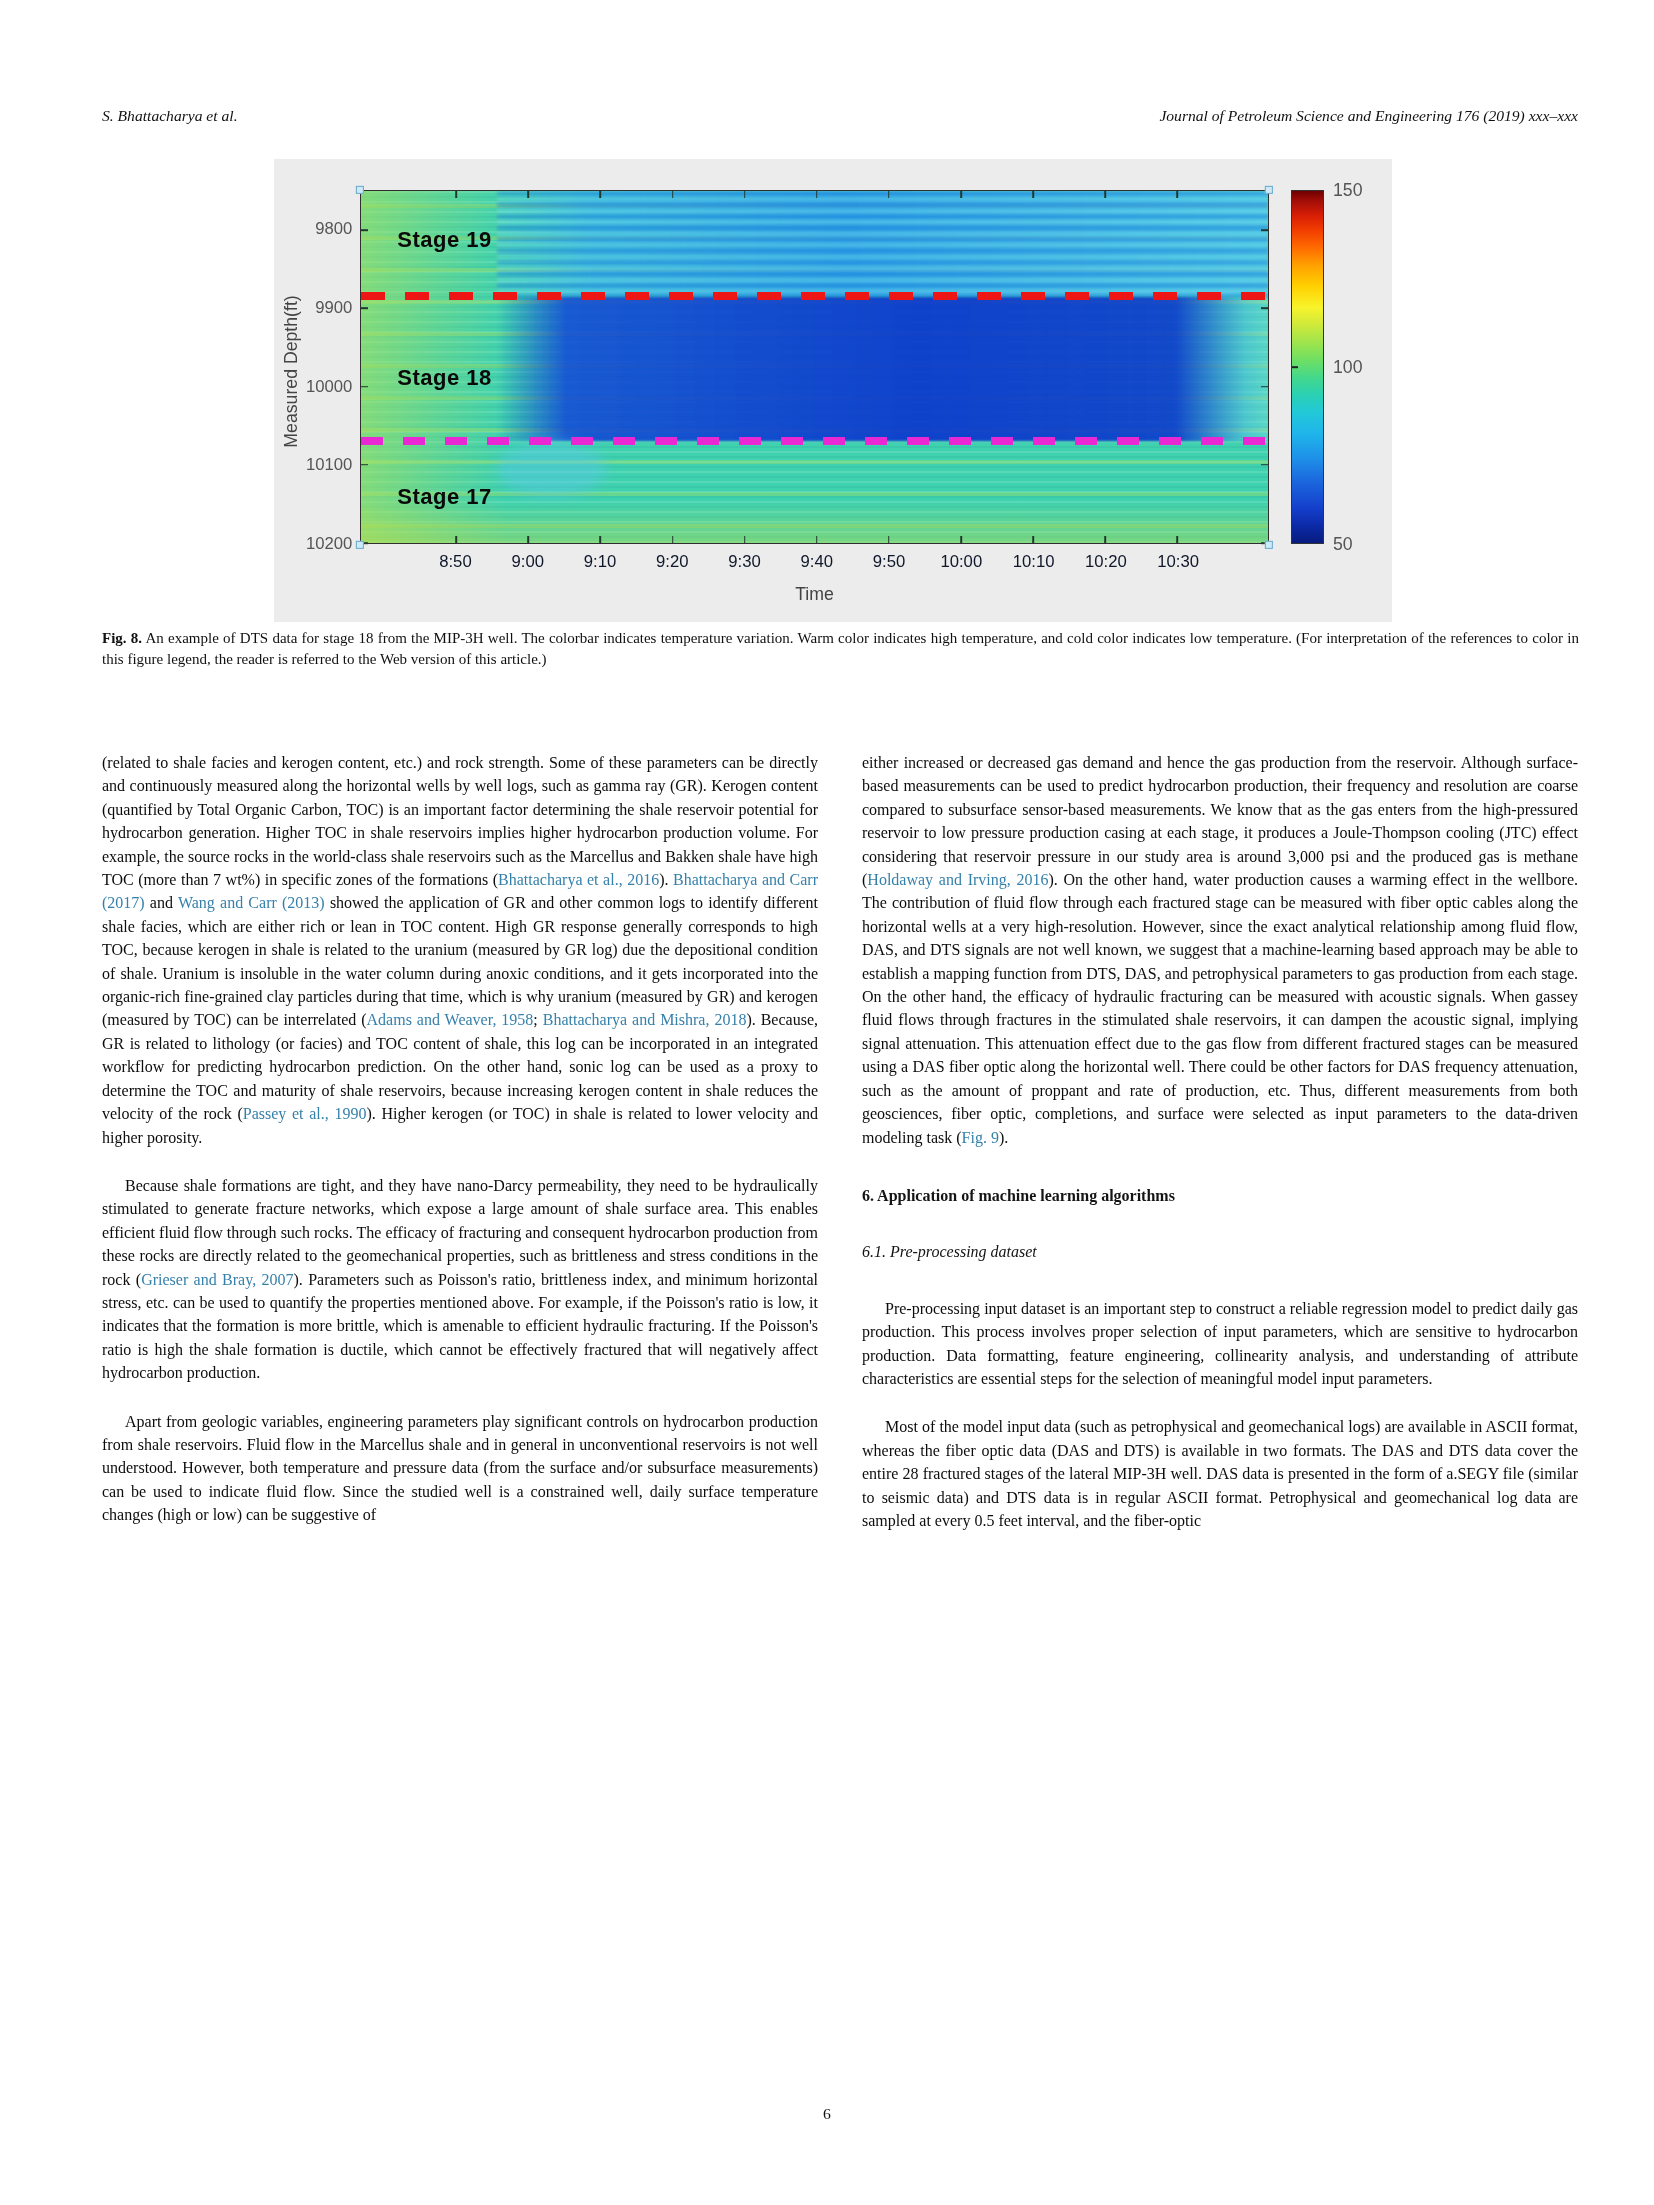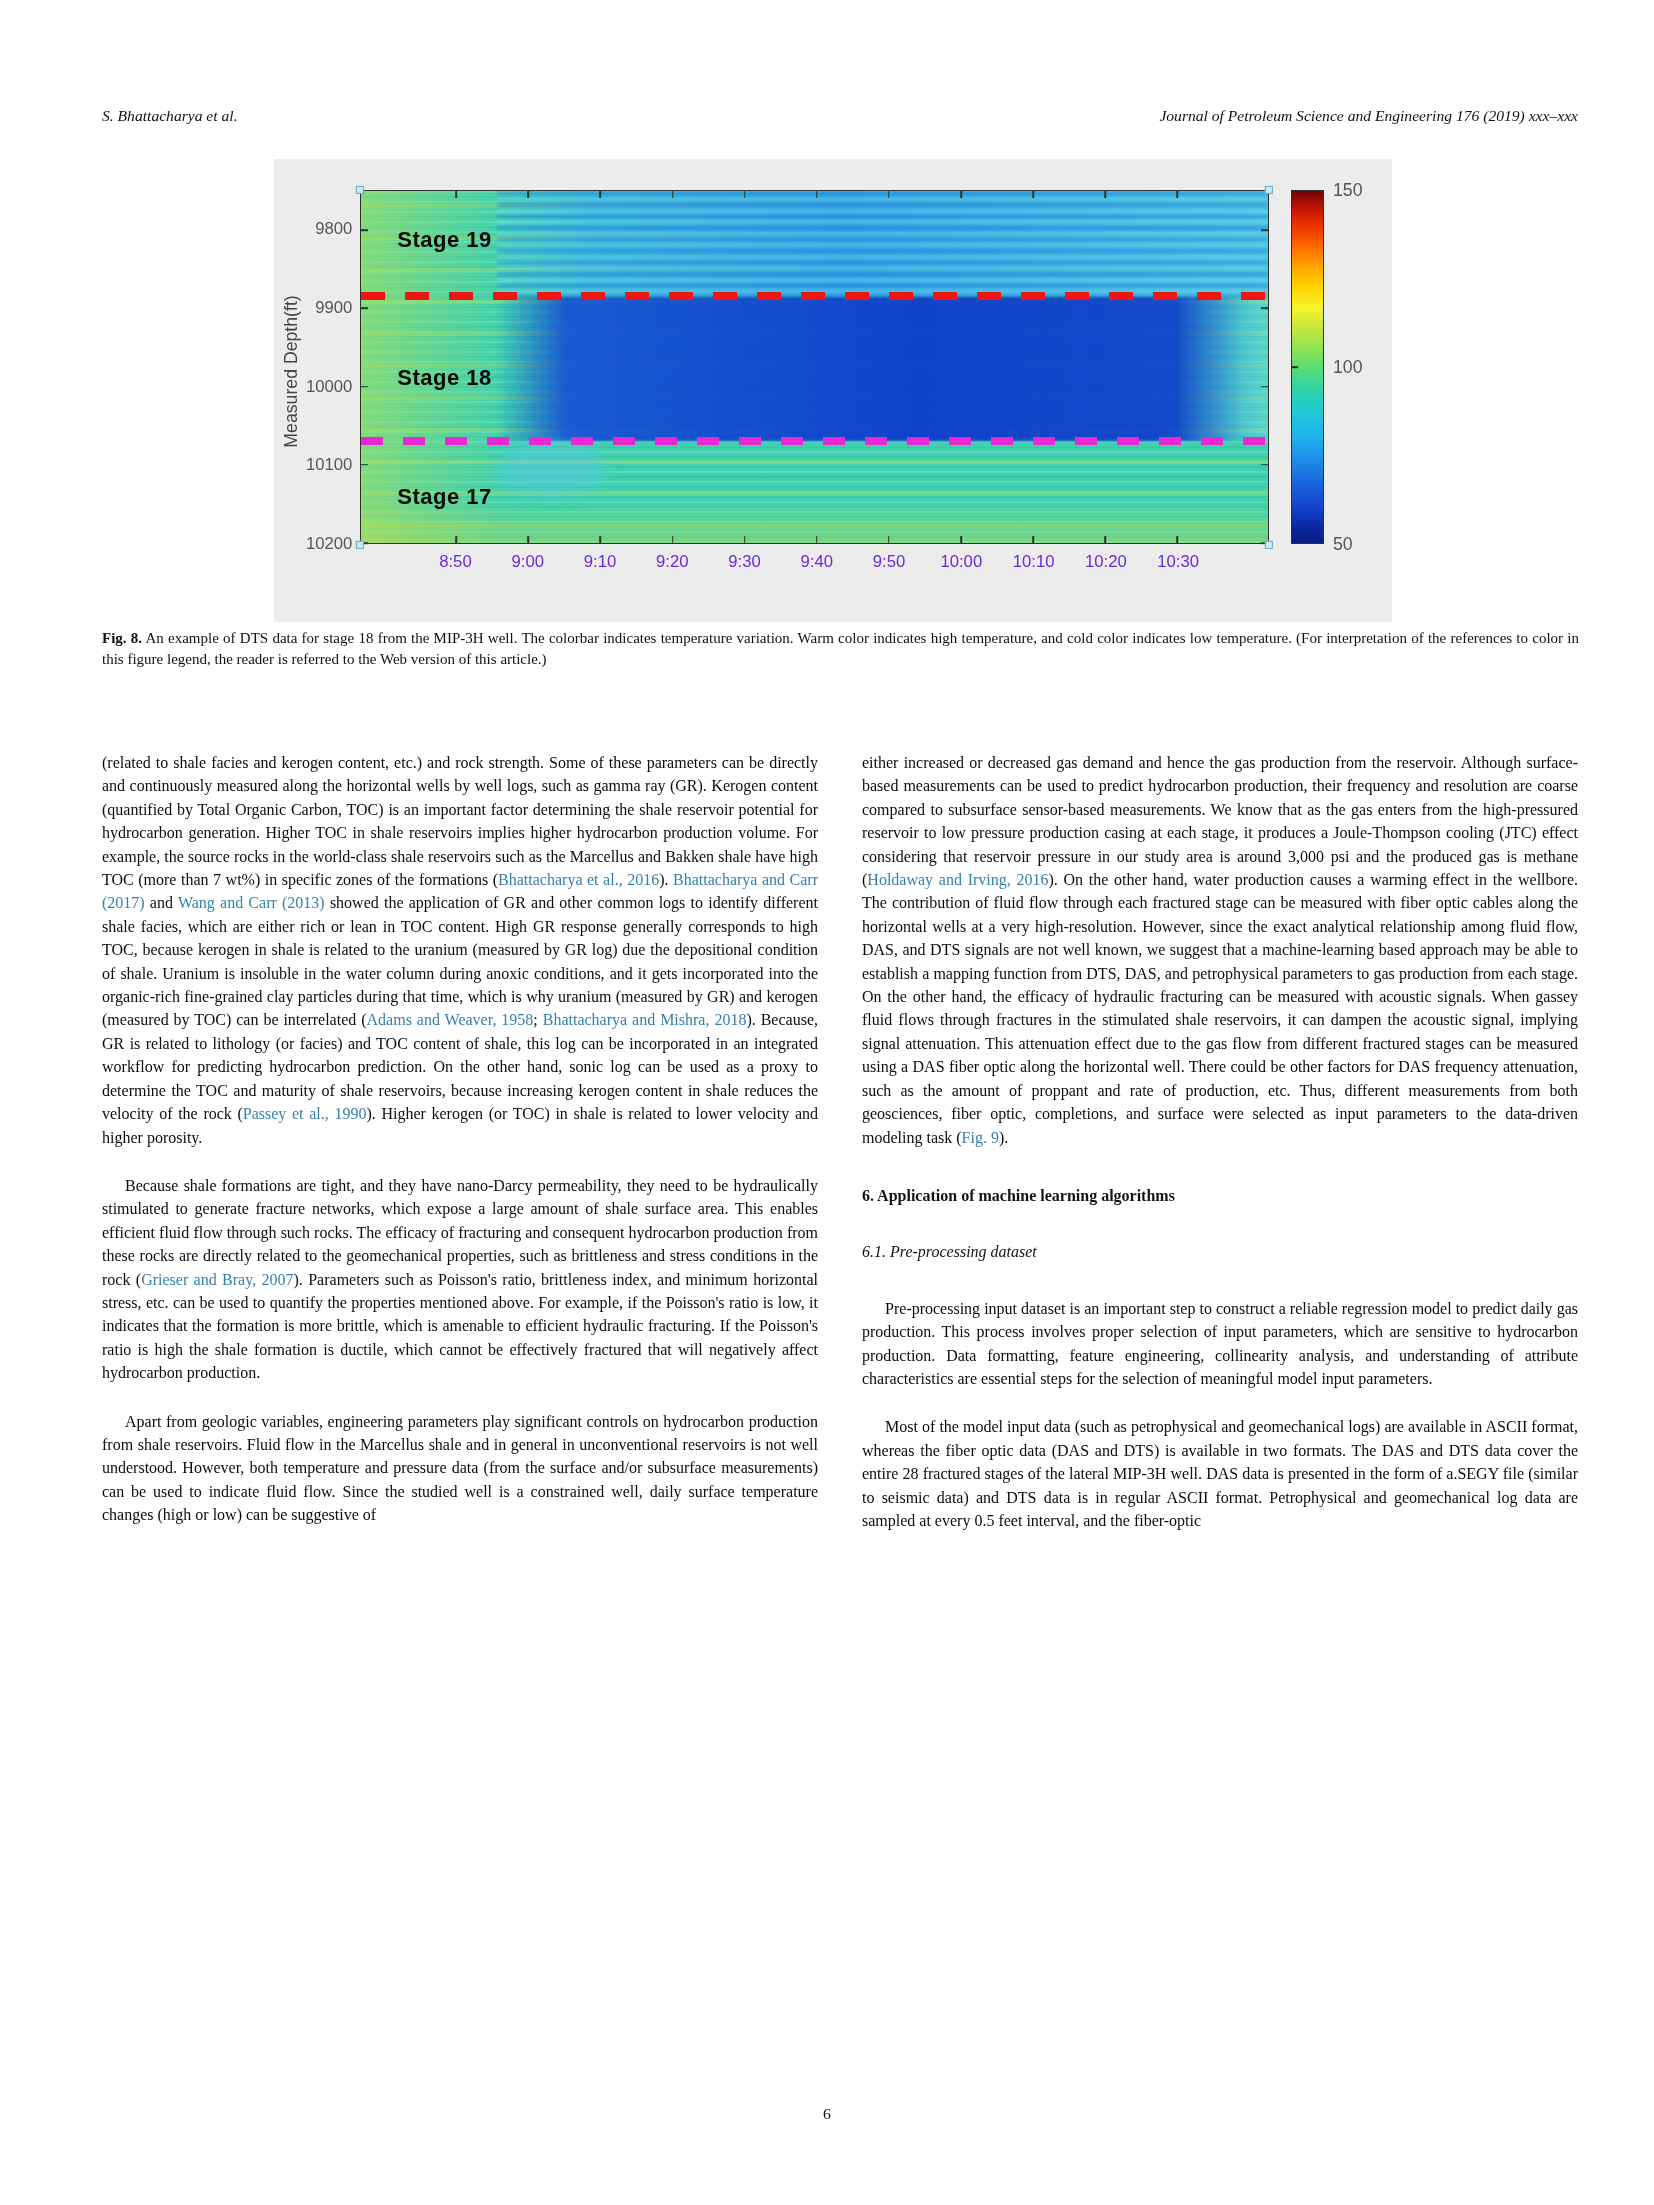--- a/index.html
+++ b/index.html
@@ -48,21 +48,21 @@
     font-family:"Liberation Sans", sans-serif; font-weight:bold; font-size:22px; color:#0a0a0a; letter-spacing:0.5px; }
 
   .ytick-label { position:absolute; right:0; transform:translateY(-50%); width:100%; text-align:right;
     font-family:"Liberation Sans", sans-serif; font-size:16.7px; color:#555; }
   .y-labels { position:absolute; left:9.4px; top:31px; width:69px; height:354px; }
   .ytick-mark { position:absolute; width:6.8px; height:1.6px; background:#223a2e; transform:translateY(-50%); }
   .ytick-mark.left  { left:0; }
   .ytick-mark.right { right:0; }
   .x-labels { position:absolute; left:86px; top:393px; width:909px; height:22px; }
   .xtick-label { position:absolute; transform:translateX(-50%);
-    font-family:"Liberation Sans", sans-serif; font-size:16.7px; color:#6d28d9; }
+    font-family:"Liberation Sans", sans-serif; font-size:16.7px; color:#0f172a; }
   .xtick-mark { position:absolute; width:1.6px; height:6.8px; background:#223a2e; transform:translateX(-50%); }
   .xtick-mark.bottom { bottom:0; }
   .xtick-mark.top    { top:0; }
   .x-axis-title { position:absolute; left:86px; top:425px; width:909px; text-align:center;
     font-family:"Liberation Sans", sans-serif; font-size:17.7px; color:#444; }
   .y-axis-title { position:absolute; left:-61px; top:202px; width:156px; text-align:center;
     transform:rotate(-90deg); font-family:"Liberation Sans", sans-serif; font-size:17.7px; color:#444; white-space:nowrap; }
 
   .colorbar { position:absolute; left:1017px; top:31px; width:33px; height:354px; border:1px solid #333;
     background:linear-gradient(180deg,
@@ -167,20 +167,21 @@
       <div class="xtick-label" style="left: 26.4%;">9:10</div>
       <div class="xtick-label" style="left: 34.35%;">9:20</div>
       <div class="xtick-label" style="left: 42.3%;">9:30</div>
       <div class="xtick-label" style="left: 50.25%;">9:40</div>
       <div class="xtick-label" style="left: 58.2%;">9:50</div>
       <div class="xtick-label" style="left: 66.15%;">10:00</div>
       <div class="xtick-label" style="left: 74.1%;">10:10</div>
       <div class="xtick-label" style="left: 82.05%;">10:20</div>
       <div class="xtick-label" style="left: 90%;">10:30</div>
     </div>
+  <div class="x-axis-title">Time</div>
 
   <div class="colorbar">
     <div class="cb-midtick"></div>
   </div>
   <div class="cb-labels">
       <div class="cb-label" style="top: 0%;">150</div>
       <div class="cb-label" style="top: 50%;">100</div>
       <div class="cb-label" style="top: 100%;">50</div>
     </div>
 

